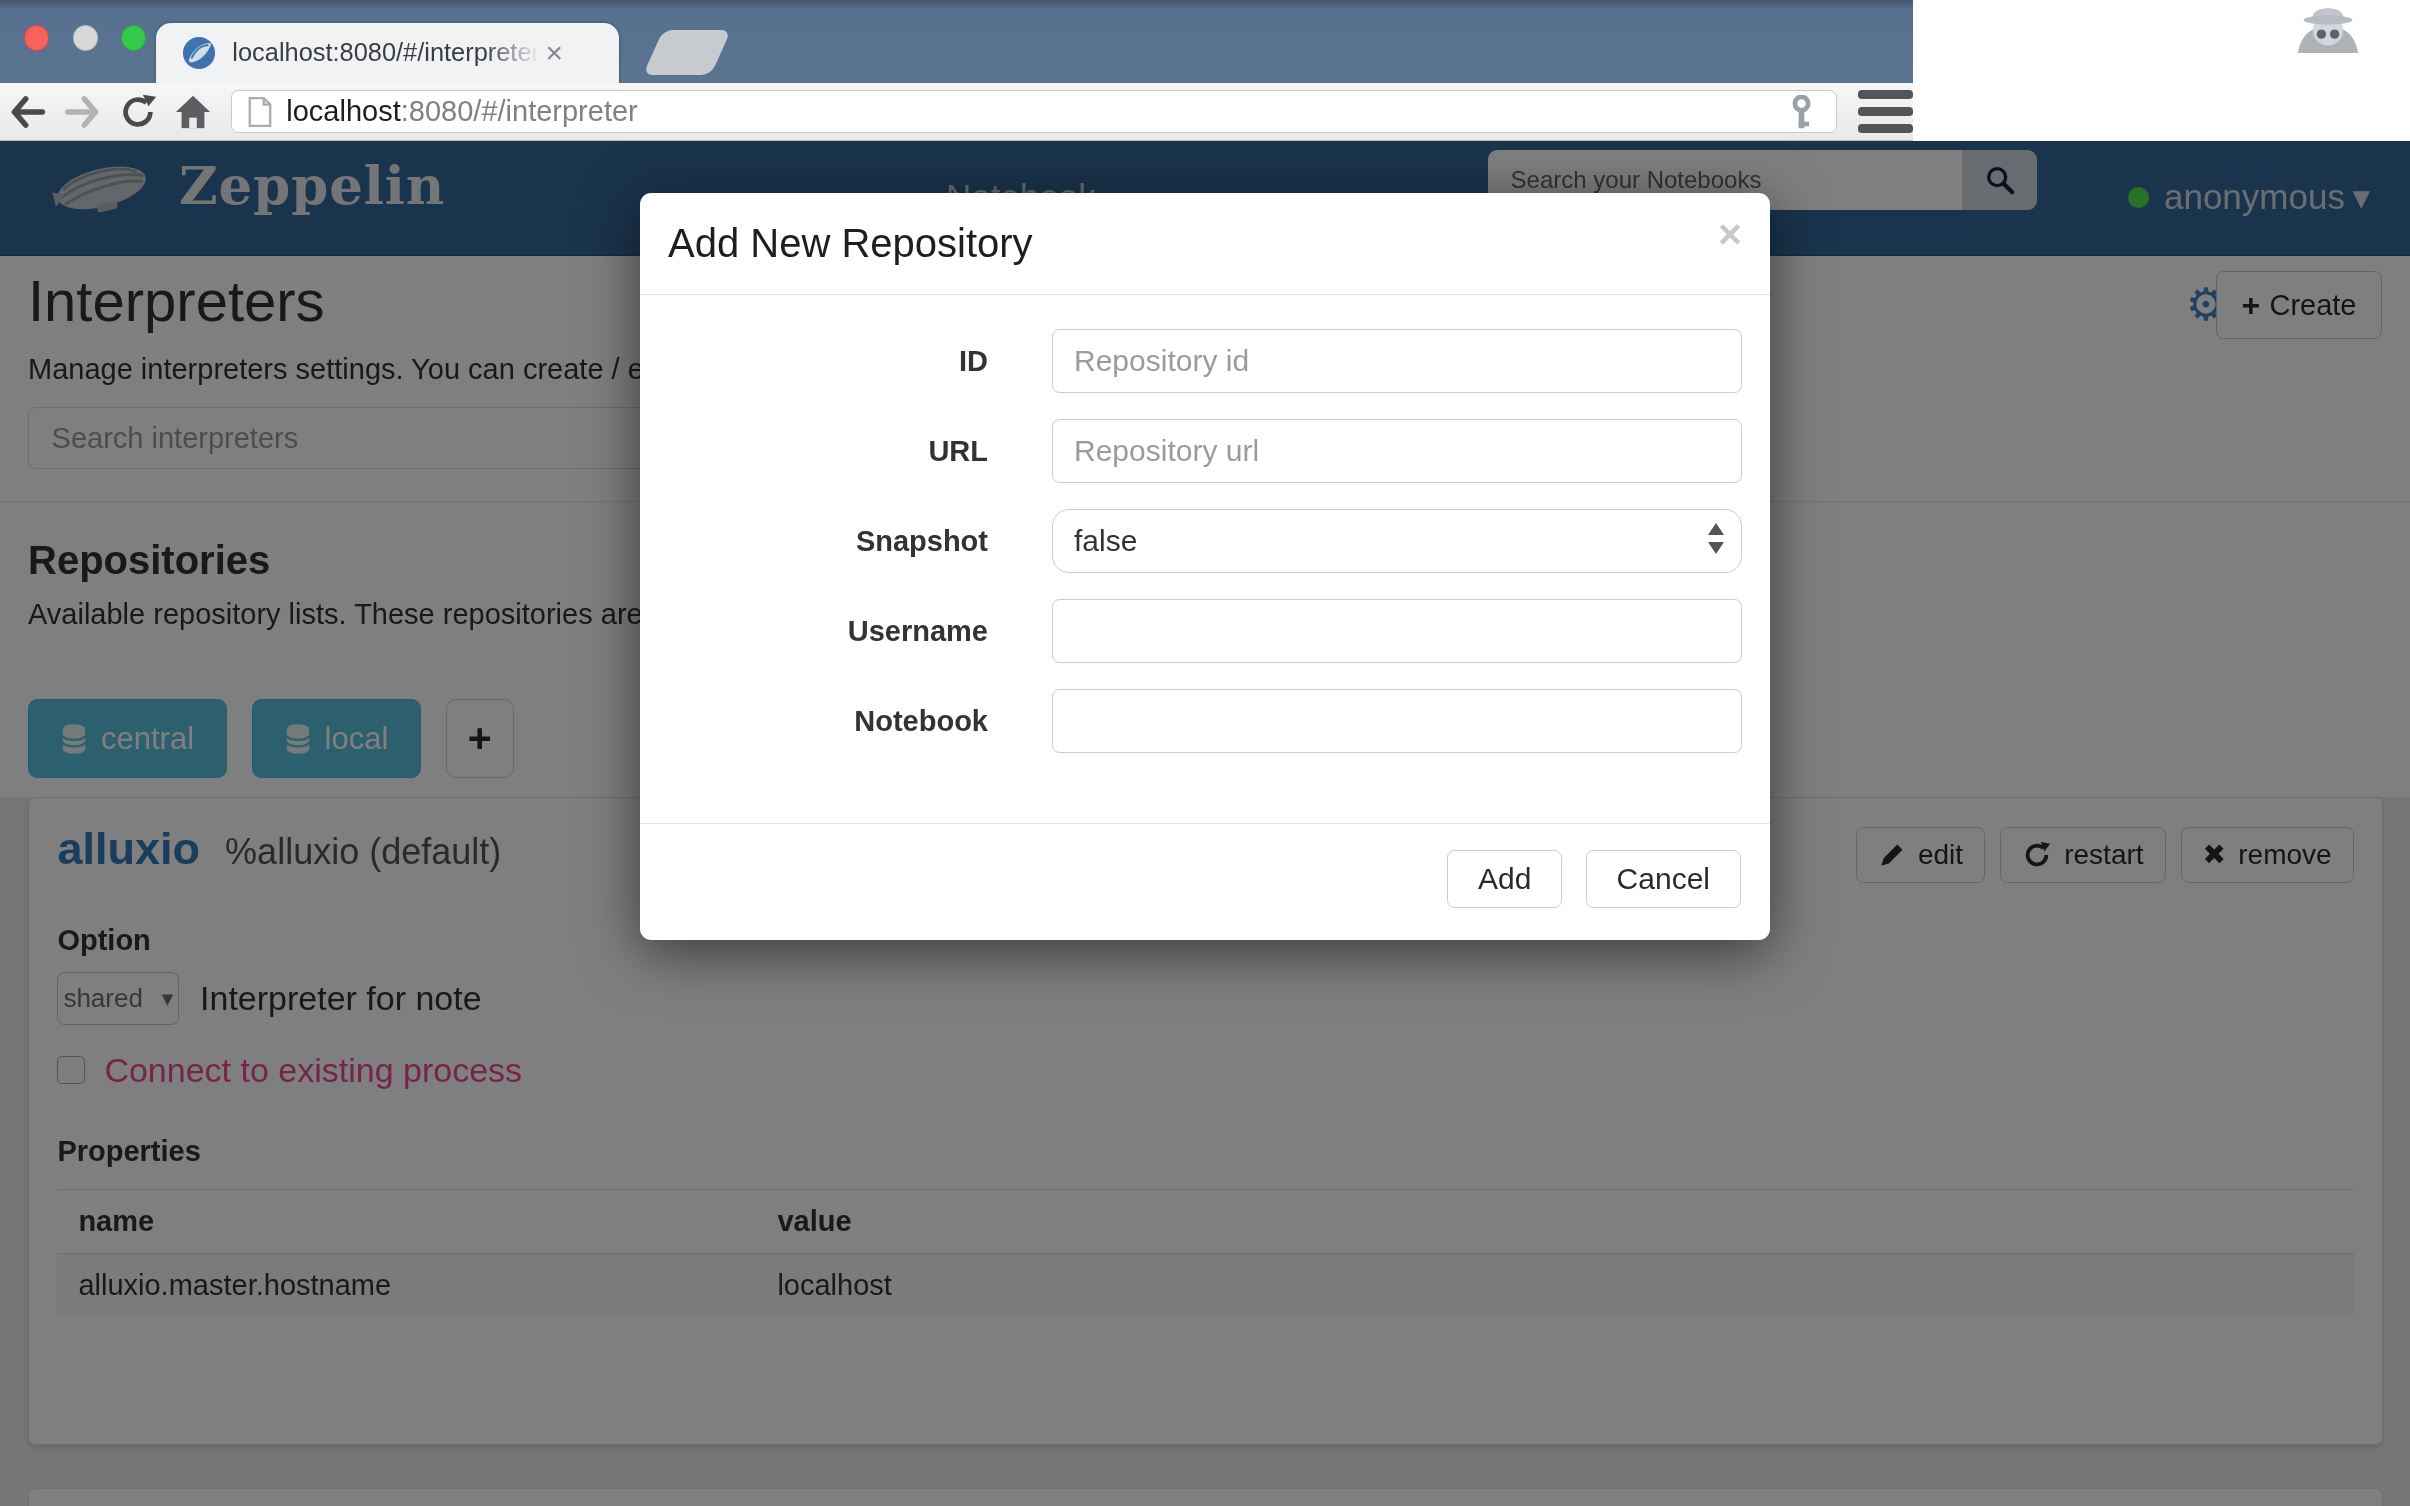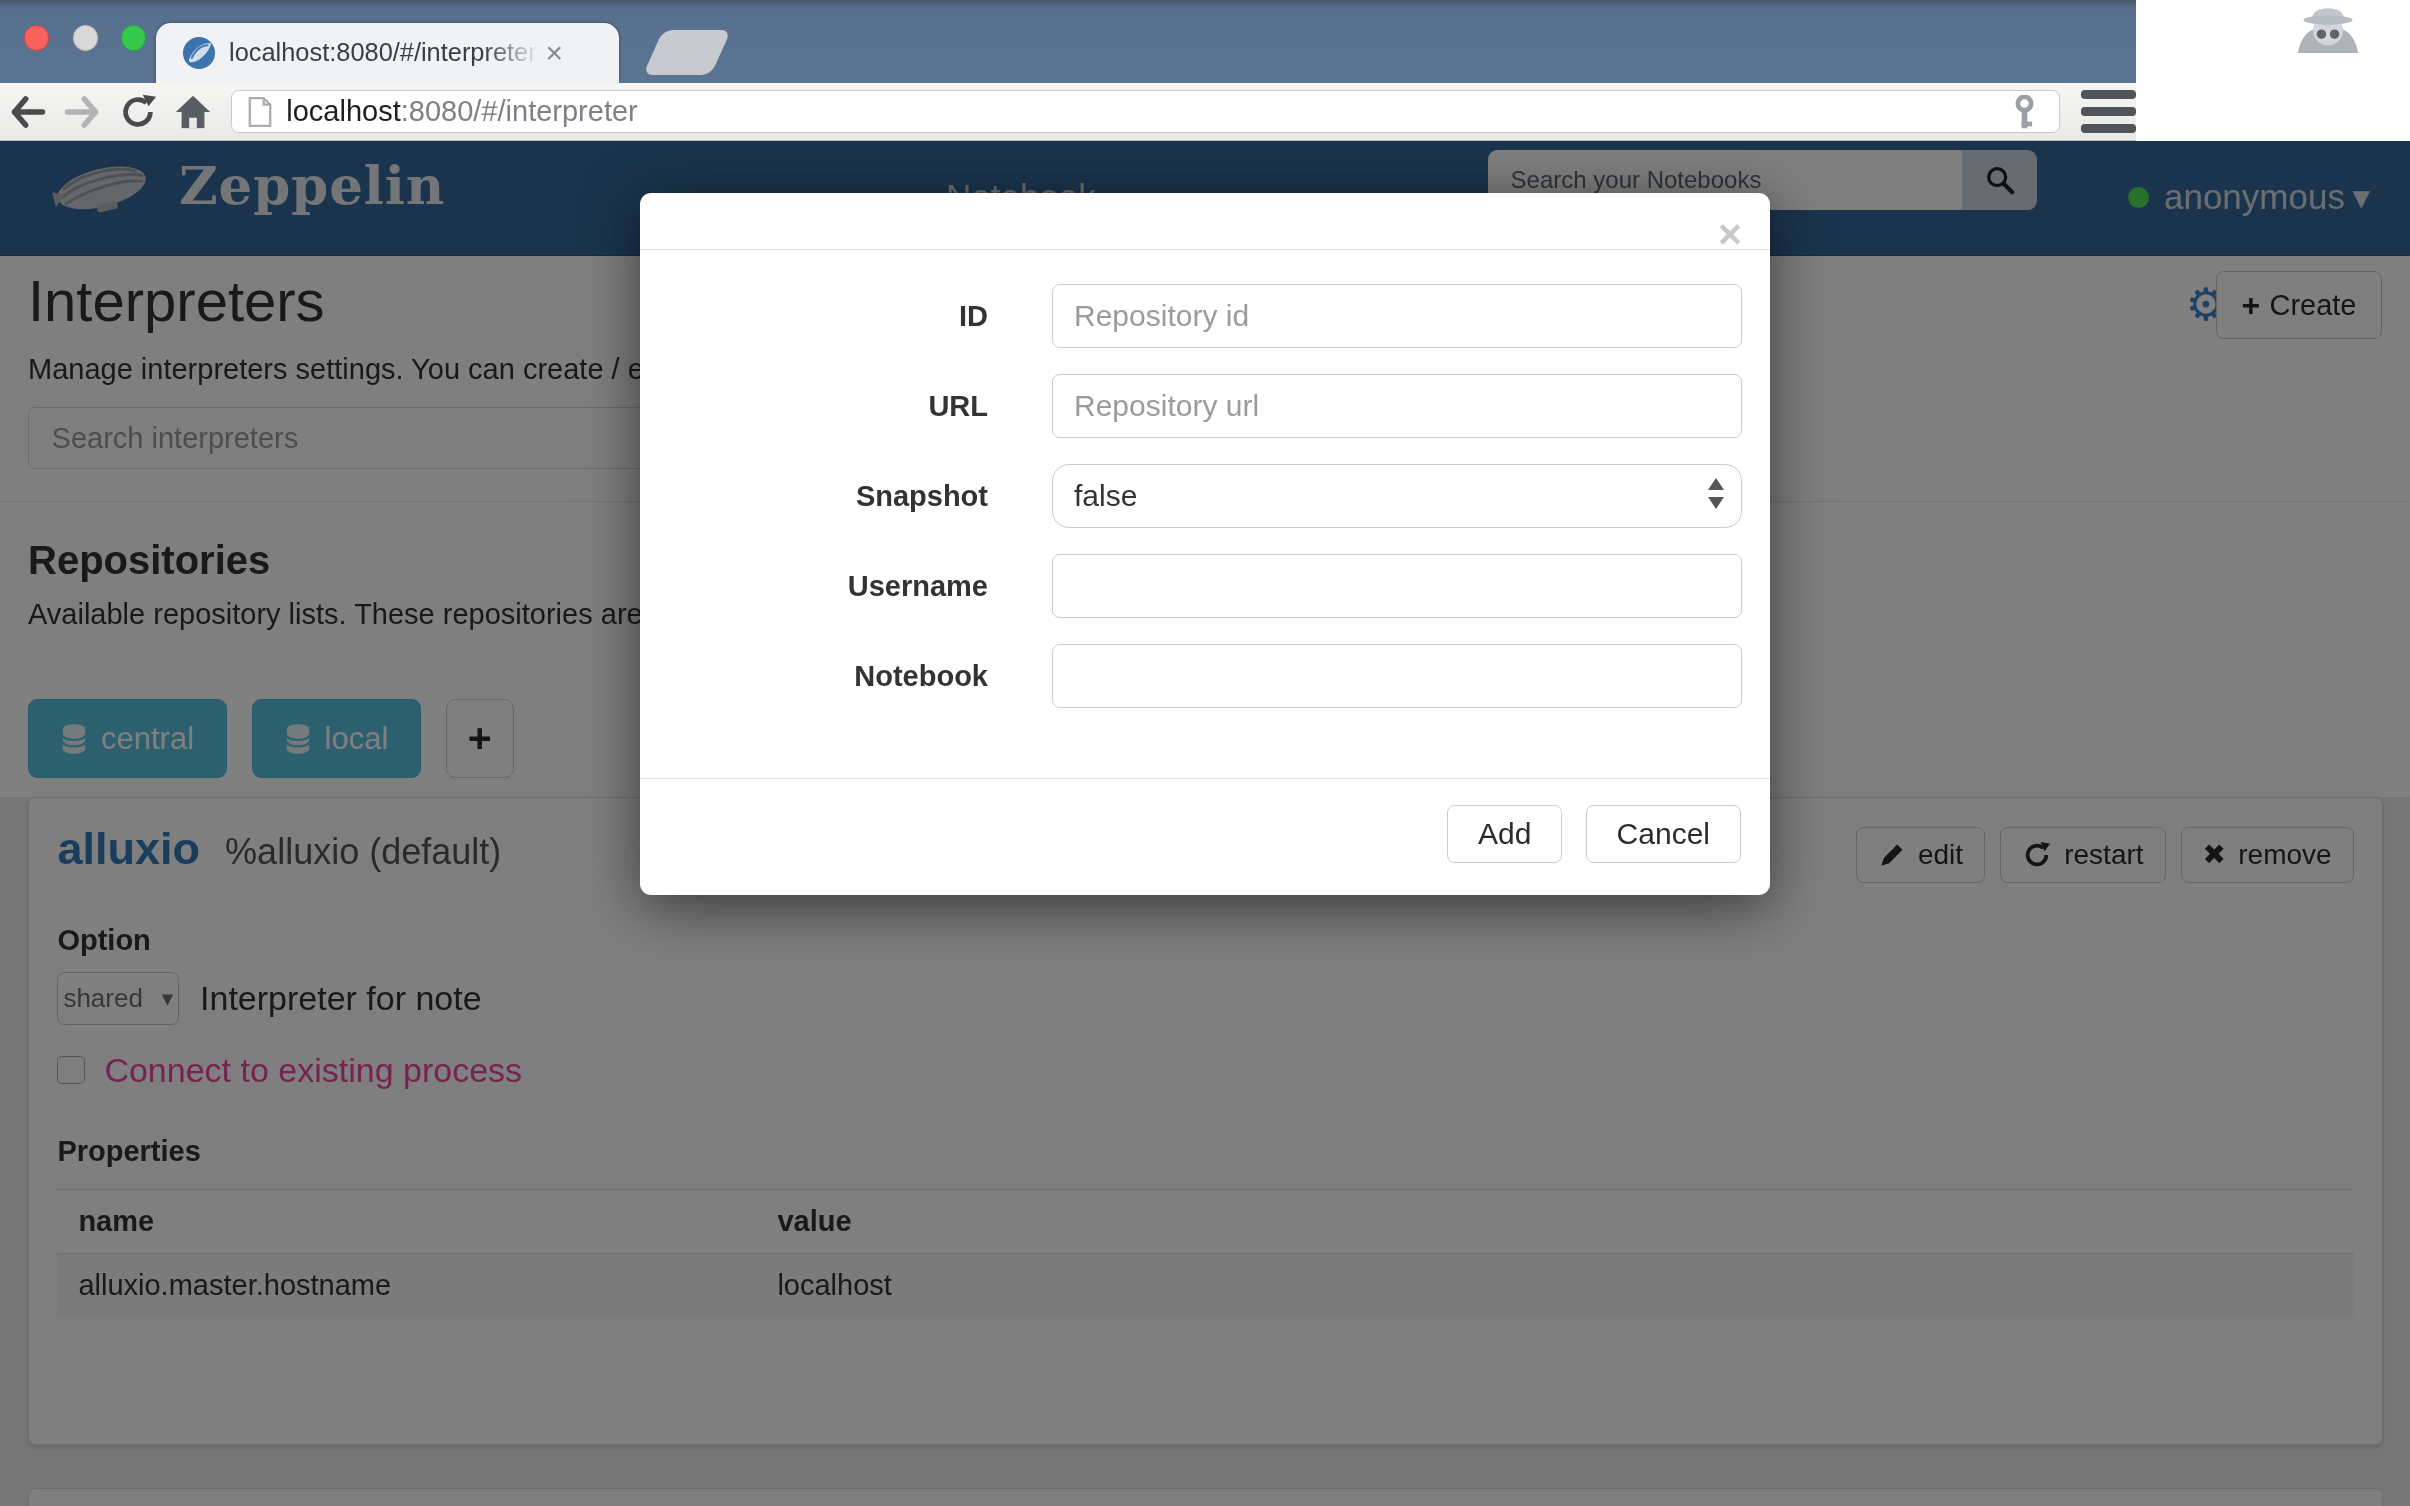--- a/index.html
+++ b/index.html
@@ -1,21 +1,21 @@
 <!DOCTYPE html>
 <html style="font-size:15px"><head>
 <meta charset="utf-8">
 <style>
   * { margin:0; padding:0; box-sizing:border-box; }
   html,body { width:2411px; height:1507px; overflow:hidden; background:#fff;
               font-family:"Liberation Sans", sans-serif; }
   .stage { position:relative; width:2411px; height:1507px; overflow:hidden; }
 
   
-  .chrome { position:absolute; top:0; left:0; width:2136px; height:141px; z-index:100; }
+  .chrome { position:absolute; top:0; left:0; width:1913px; height:141px; z-index:100;text-align:right; }
   .tabbar { position:absolute; top:0; left:0; right:0; height:83px;
             background:linear-gradient(#46566C 0px,#56708E 9.4px,#5B7492 100%); }
   .tl { position:absolute; top:25.4px; width:25.4px; height:25.4px; border-radius:50%; }
   .tl-red   { left:23.5px;  background:#F9615C; border:0.9px solid #D9453F; }
   .tl-gray  { left:73px;  background:#D8D8D8; border:0.9px solid #BDBDBD; }
   .tl-green { left:121px; background:#35C94C; border:0.9px solid #25A83A; }
 
   .tab { position:absolute; left:156px; top:22.6px; width:463px; height:60px;
          background:#F1F2F4; border-radius:15px 15px 0 0;
          box-shadow:0 0 3.8px rgba(0,0,0,.35); display:flex; align-items:center; }
@@ -288,20 +288,21 @@
       <span class="udot"></span>
       <span class="uname">anonymous</span>
       <span class="caret uname">▾</span>
     </div>
   </div>
 
   <div class="backdrop"></div>
 
   <div class="modal">
     <div class="m-head">
+      <div class="m-title">Add New Repository</div>
       <button class="m-close">×</button>
     </div>
     <div class="m-body">
       <div class="frow">
         <label class="flabel">ID</label>
         <input class="finput" placeholder="Repository id" style="">
       </div>
       <div class="frow">
         <label class="flabel">URL</label>
         <input class="finput" placeholder="Repository url" style="">

